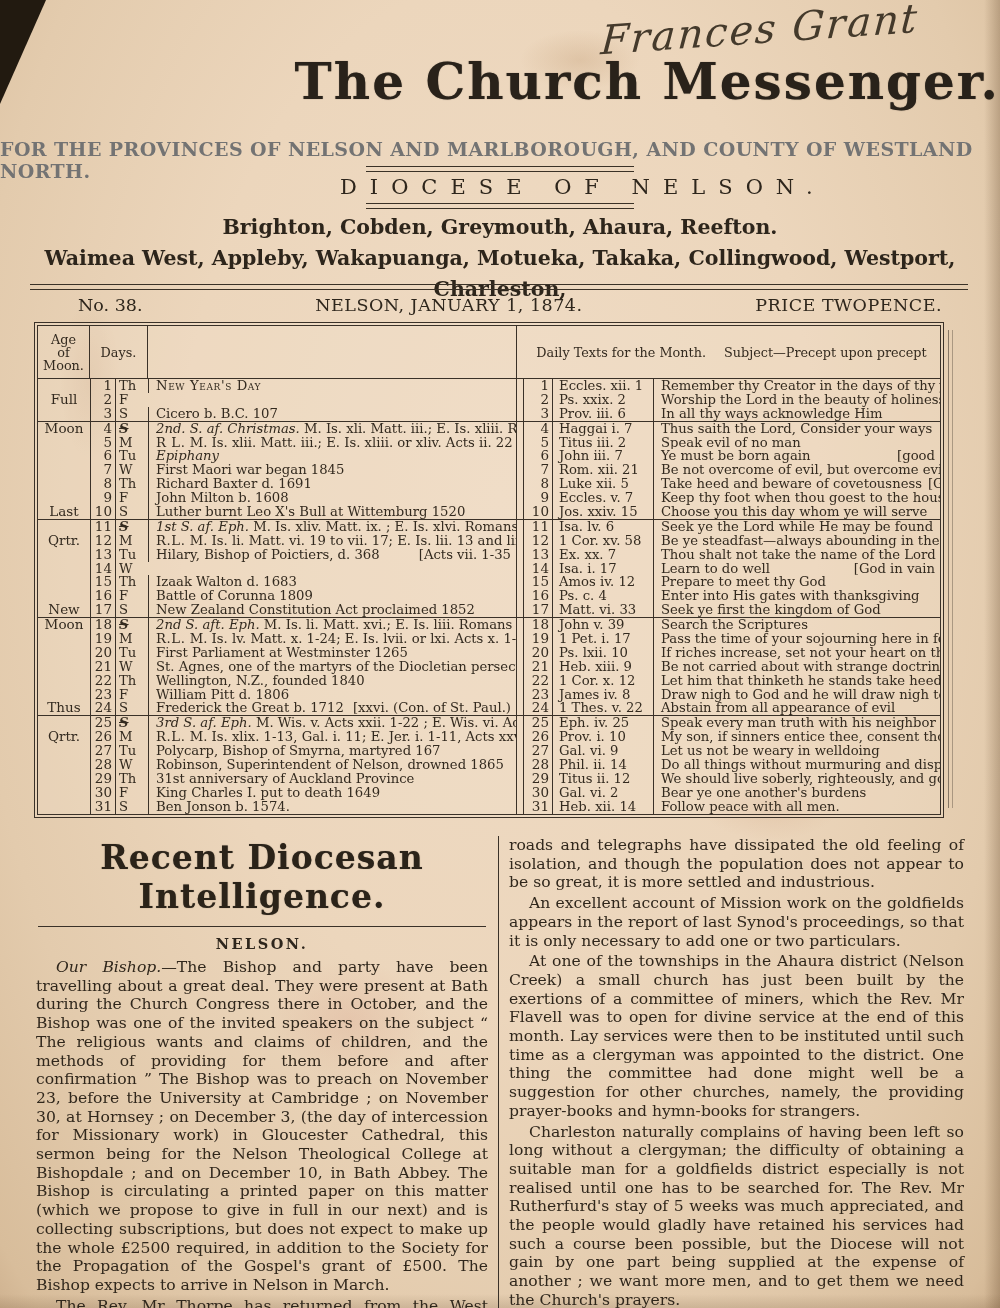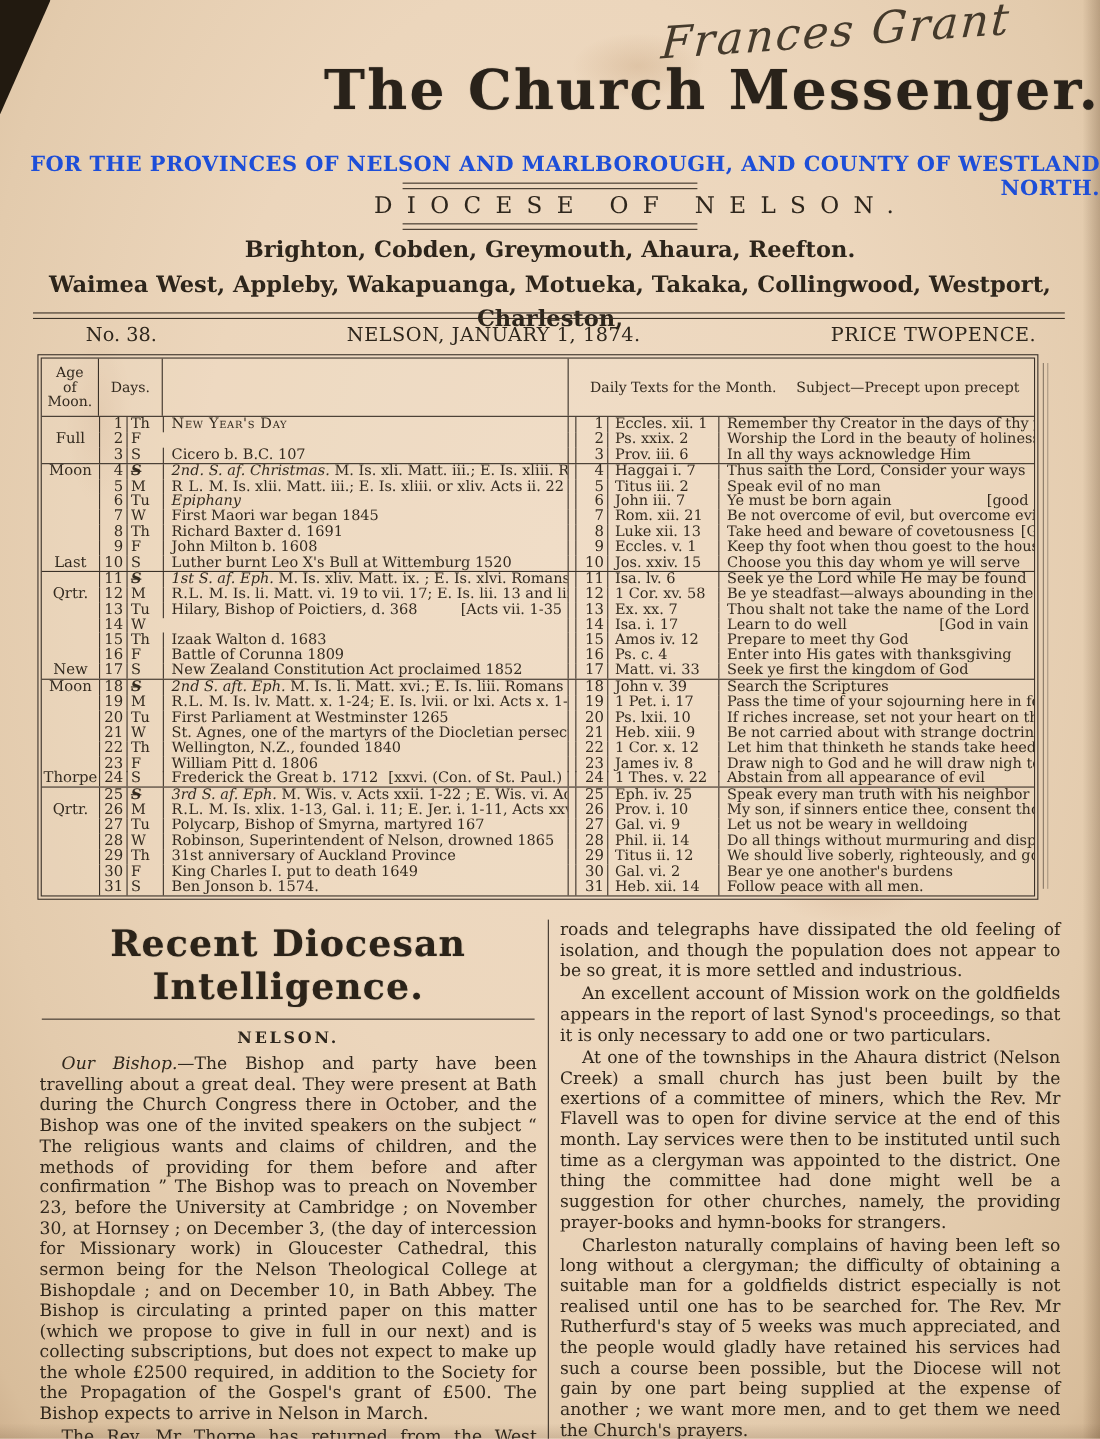--- a/index.html
+++ b/index.html
@@ -25,22 +25,22 @@
     position:absolute;top:6px;left:545px;width:430px;text-align:center;
     font-style:italic;font-size:40px;color:#332a1d;transform:rotate(-4deg) skewX(-8deg);
     letter-spacing:2px;opacity:.9;white-space:nowrap;
   }
   .masthead{
     position:absolute;top:52px;left:0;width:1000px;text-align:right;
     font-weight:700;font-size:50px;letter-spacing:2px;color:#29221a;
     text-shadow:0 0 1px rgba(41,34,26,.55);
   }
   .subtitle{
-    position:absolute;top:138px;left:0;width:1000px;text-align:right;
-    font-weight:700;font-size:19px;letter-spacing:.4px;color:#1d4ed8;
+    position:absolute;top:138px;left:0;width:1000px;text-align:left;
+    font-weight:700;font-size:19px;letter-spacing:.4px;color:#737373;
   }
   .diocese-wrap{position:absolute;top:166px;left:330px;width:340px;text-align:center;}
   .drule{height:4px;border-top:1.5px solid #3a3126;border-bottom:1px solid #3a3126;}
   .drule.short{margin:0 36px;}
   .diocese{font-size:21px;letter-spacing:13px;color:#2e261c;padding:3px 0 4px 10px;white-space:nowrap;}
   .towns{
     position:absolute;top:212px;left:20px;width:960px;text-align:center;
     font-weight:700;font-size:20.5px;line-height:31px;color:#2d251b;
   }
   .rule-full{position:absolute;left:30px;width:938px;}
@@ -254,36 +254,36 @@
         </div>
         <div class="trow">
           <div class="c-moon"></div>
           <div class="c-dnum">8</div>
           <div class="c-wd"><span>Th</span></div>
           <div class="c-fest">
             <span>Richard Baxter d. 1691</span>
           </div>
           <div class="c-gap"></div>
           <div class="c-tnum">8</div>
-          <div class="c-ref">Luke xii. 13</div>
+          <div class="c-ref">Luke xii. 5</div>
           <div class="c-prec">
             <span>Take heed and beware of  covetousness</span>
             <span class="tail">[God</span>
           </div>
         </div>
         <div class="trow">
           <div class="c-moon"></div>
           <div class="c-dnum">9</div>
           <div class="c-wd"><span>F</span></div>
           <div class="c-fest">
             <span>John Milton b. 1608</span>
           </div>
           <div class="c-gap"></div>
           <div class="c-tnum">9</div>
-          <div class="c-ref">Eccles. v. 1</div>
+          <div class="c-ref">Eccles. v. 7</div>
           <div class="c-prec">
             <span>Keep thy foot when thou  goest to the house of</span>
           </div>
         </div>
         <div class="trow">
           <div class="c-moon">Last</div>
           <div class="c-dnum">10</div>
           <div class="c-wd"><span>S</span></div>
           <div class="c-fest">
             <span>Luther burnt Leo X's Bull at Wittemburg 1520</span>
@@ -478,21 +478,21 @@
             <span>William Pitt d. 1806</span>
           </div>
           <div class="c-gap"></div>
           <div class="c-tnum">23</div>
           <div class="c-ref">James iv. 8</div>
           <div class="c-prec">
             <span>Draw nigh to God and he will draw nigh to you</span>
           </div>
         </div>
         <div class="trow">
-          <div class="c-moon">Thorpe</div>
+          <div class="c-moon">Thus</div>
           <div class="c-dnum">24</div>
           <div class="c-wd"><span>S</span></div>
           <div class="c-fest">
             <span>Frederick the Great b. 1712</span>
             <span class="tail">[xxvi. (Con. of St. Paul.)</span>
           </div>
           <div class="c-gap"></div>
           <div class="c-tnum">24</div>
           <div class="c-ref">1 Thes. v. 22</div>
           <div class="c-prec">

